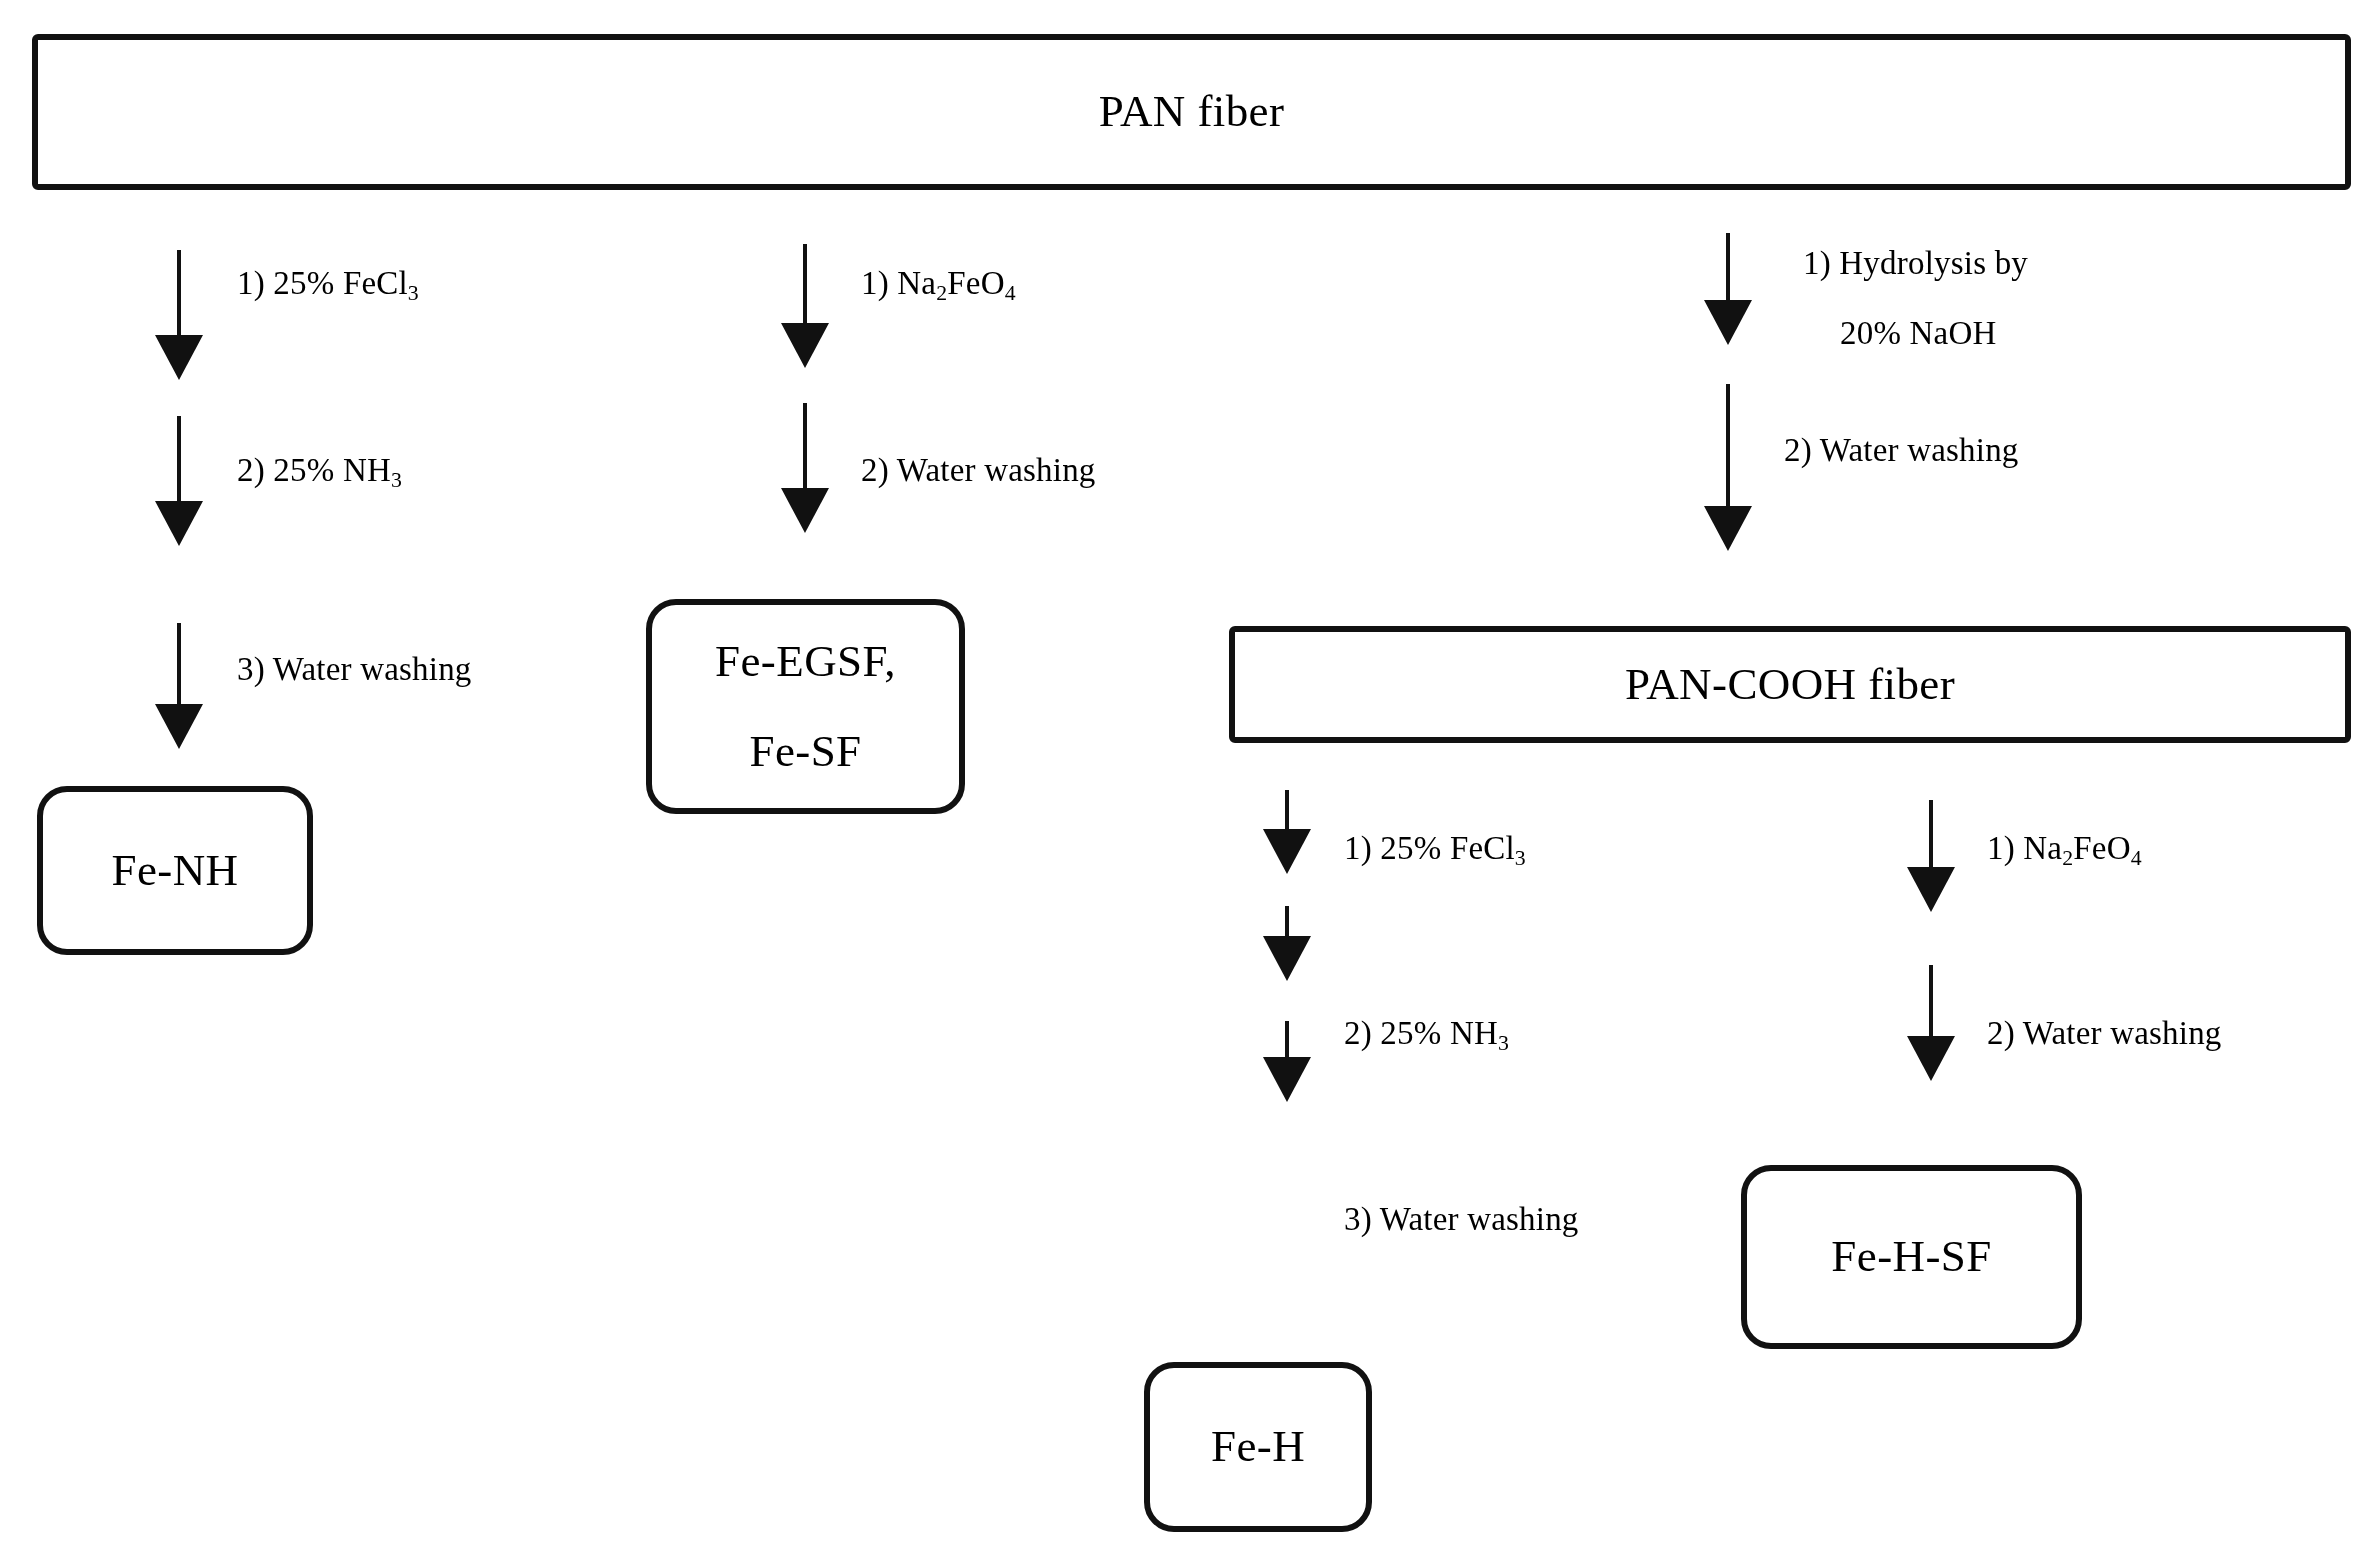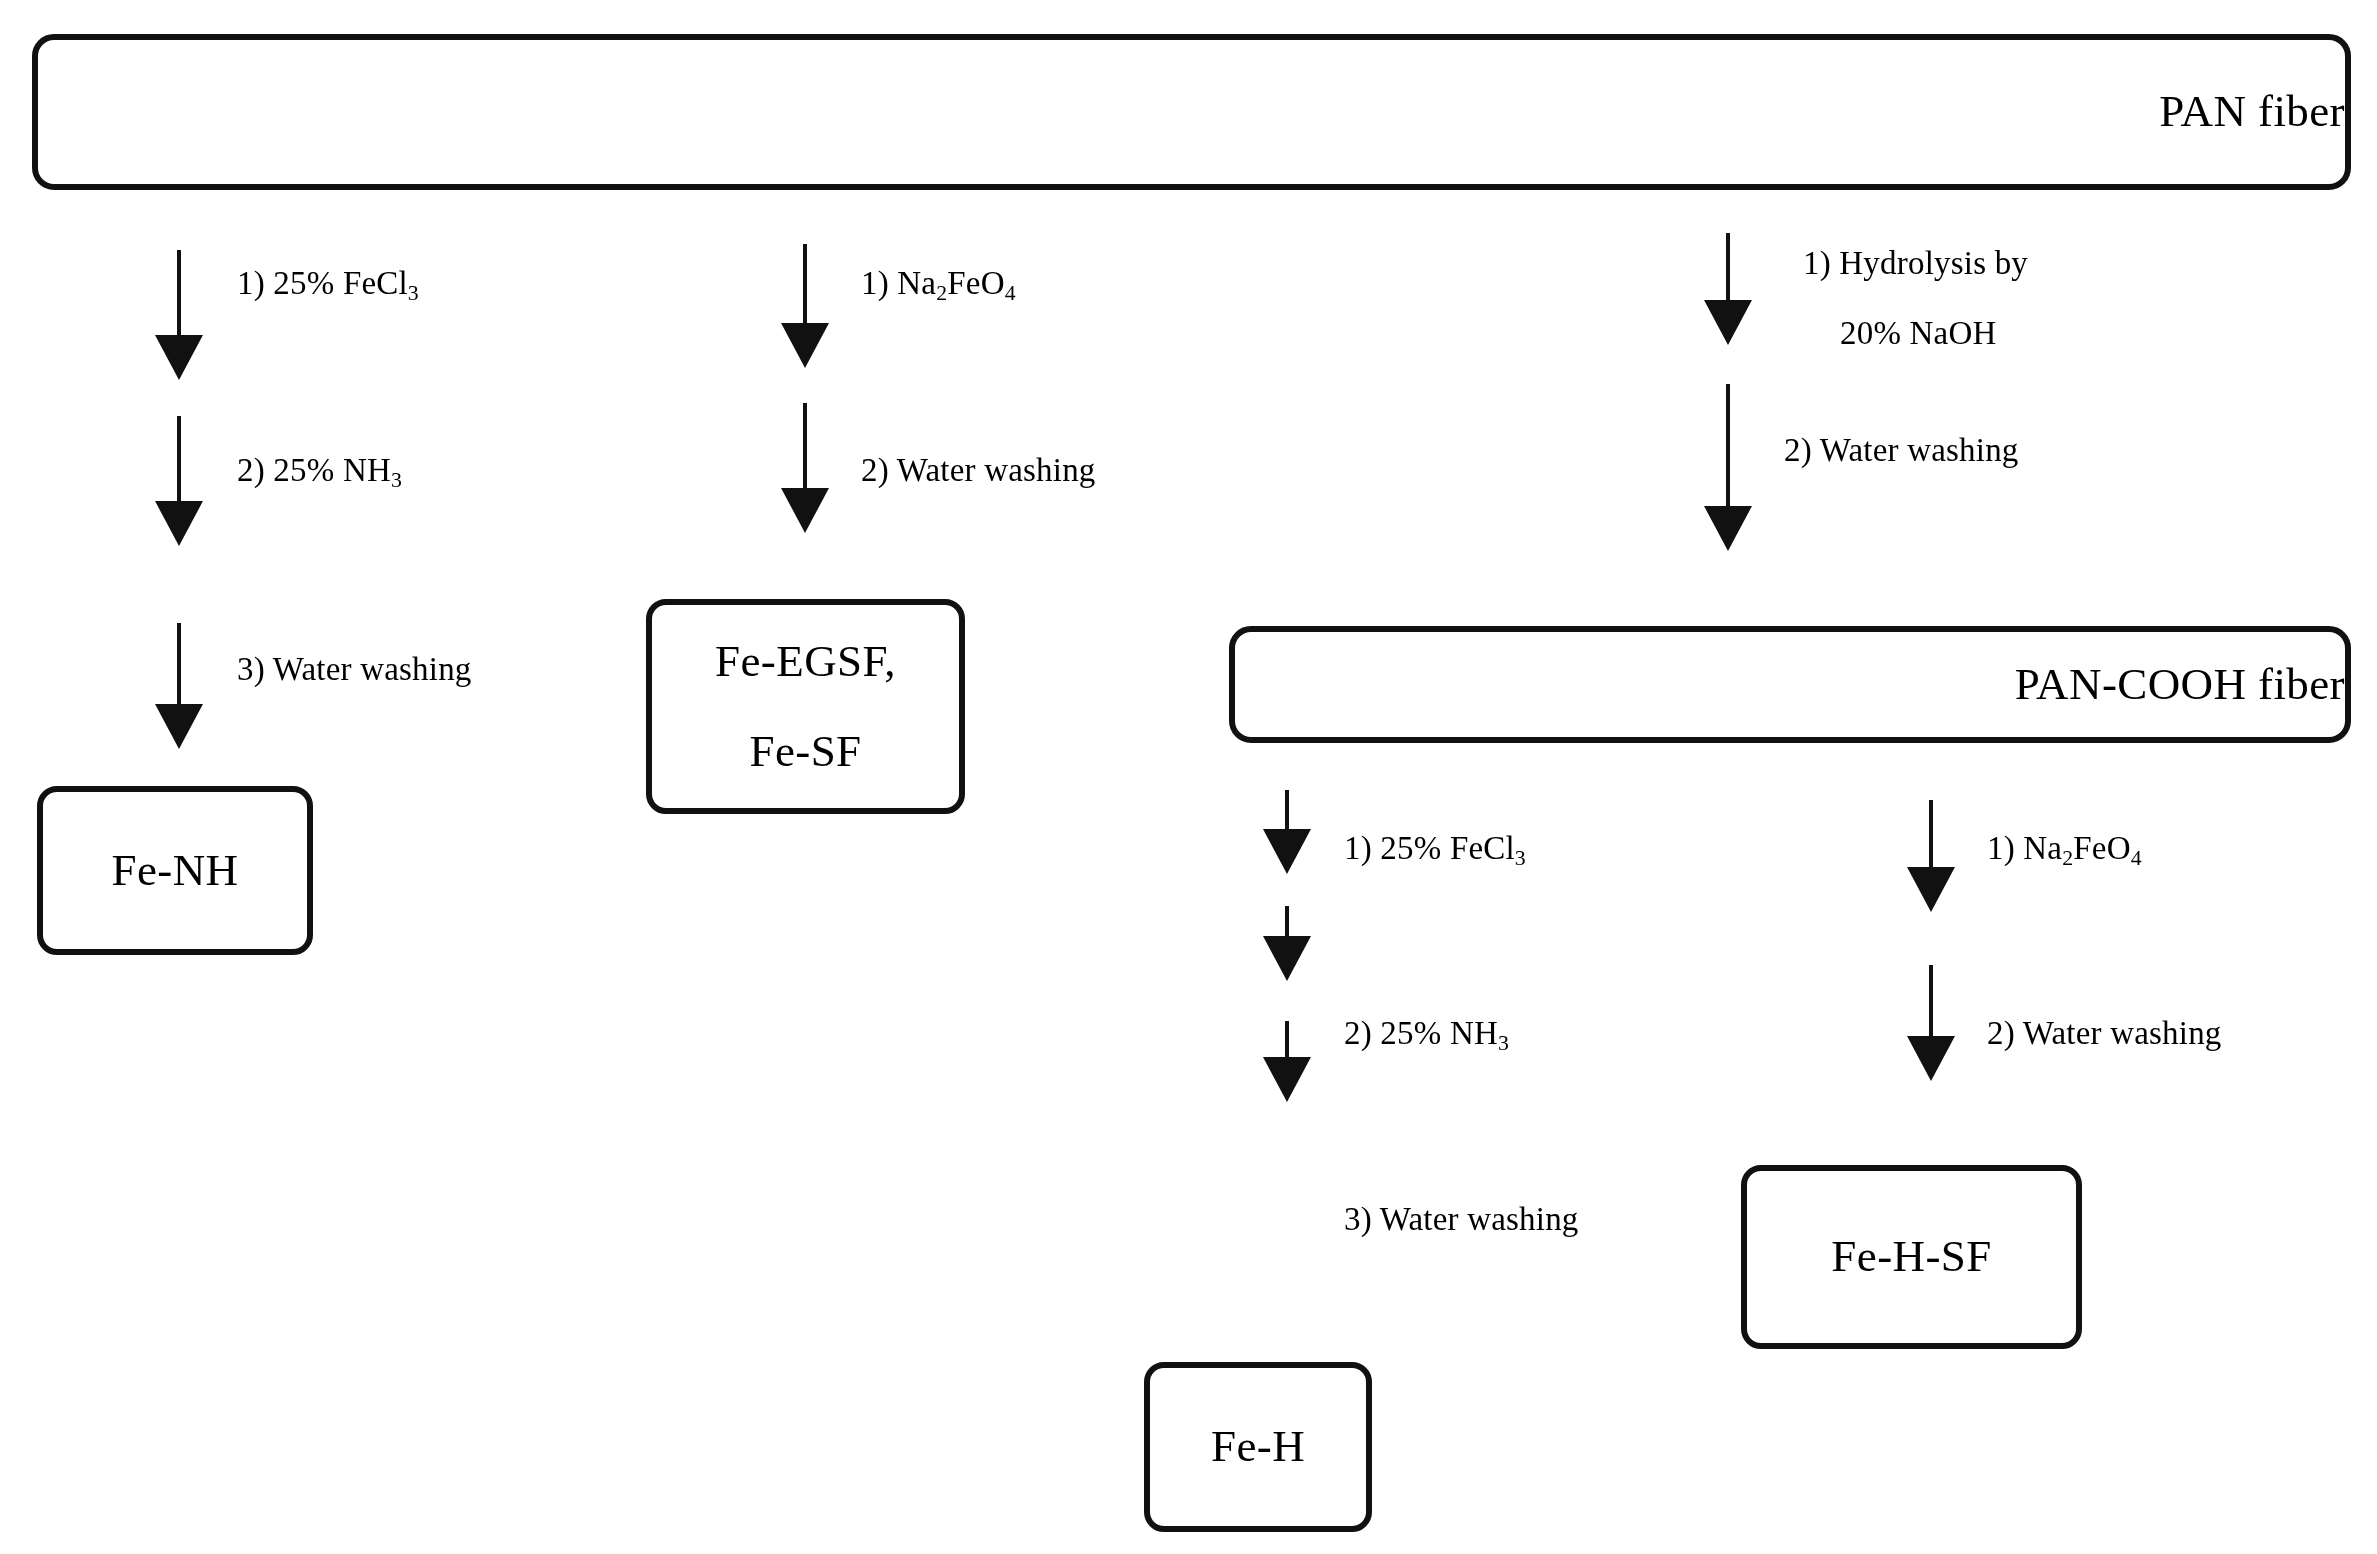--- a/index.html
+++ b/index.html
@@ -15,32 +15,32 @@
     background: #ffffff;
     font-family: "Liberation Serif", "DejaVu Serif", serif;
     color: #000000;
     overflow: hidden;
   }
   
   .node {
     position: absolute;
     box-sizing: border-box;
     border: 6.5px solid #111111;
-    border-radius: 20px;
+    border-radius: 30px;
     background: #ffffff;
     display: flex;
     flex-direction: column;
     align-items: center;
     justify-content: center;
     text-align: center;
     line-height: 1.45;
     font-size: 45px;
     letter-spacing: 0.4px;
   }
-  .node.wide  { border-radius: 22px; align-items: flex-end; }
+  .node.wide  { border-radius: 6px; }
   .node .line { display: block; white-space: nowrap; }
   .node .line + .line { margin-top: 24.4px; }
 
   
   .arrow {
     position: absolute;
     width: 0;
   }
   .arrow .shaft {
     position: absolute;

